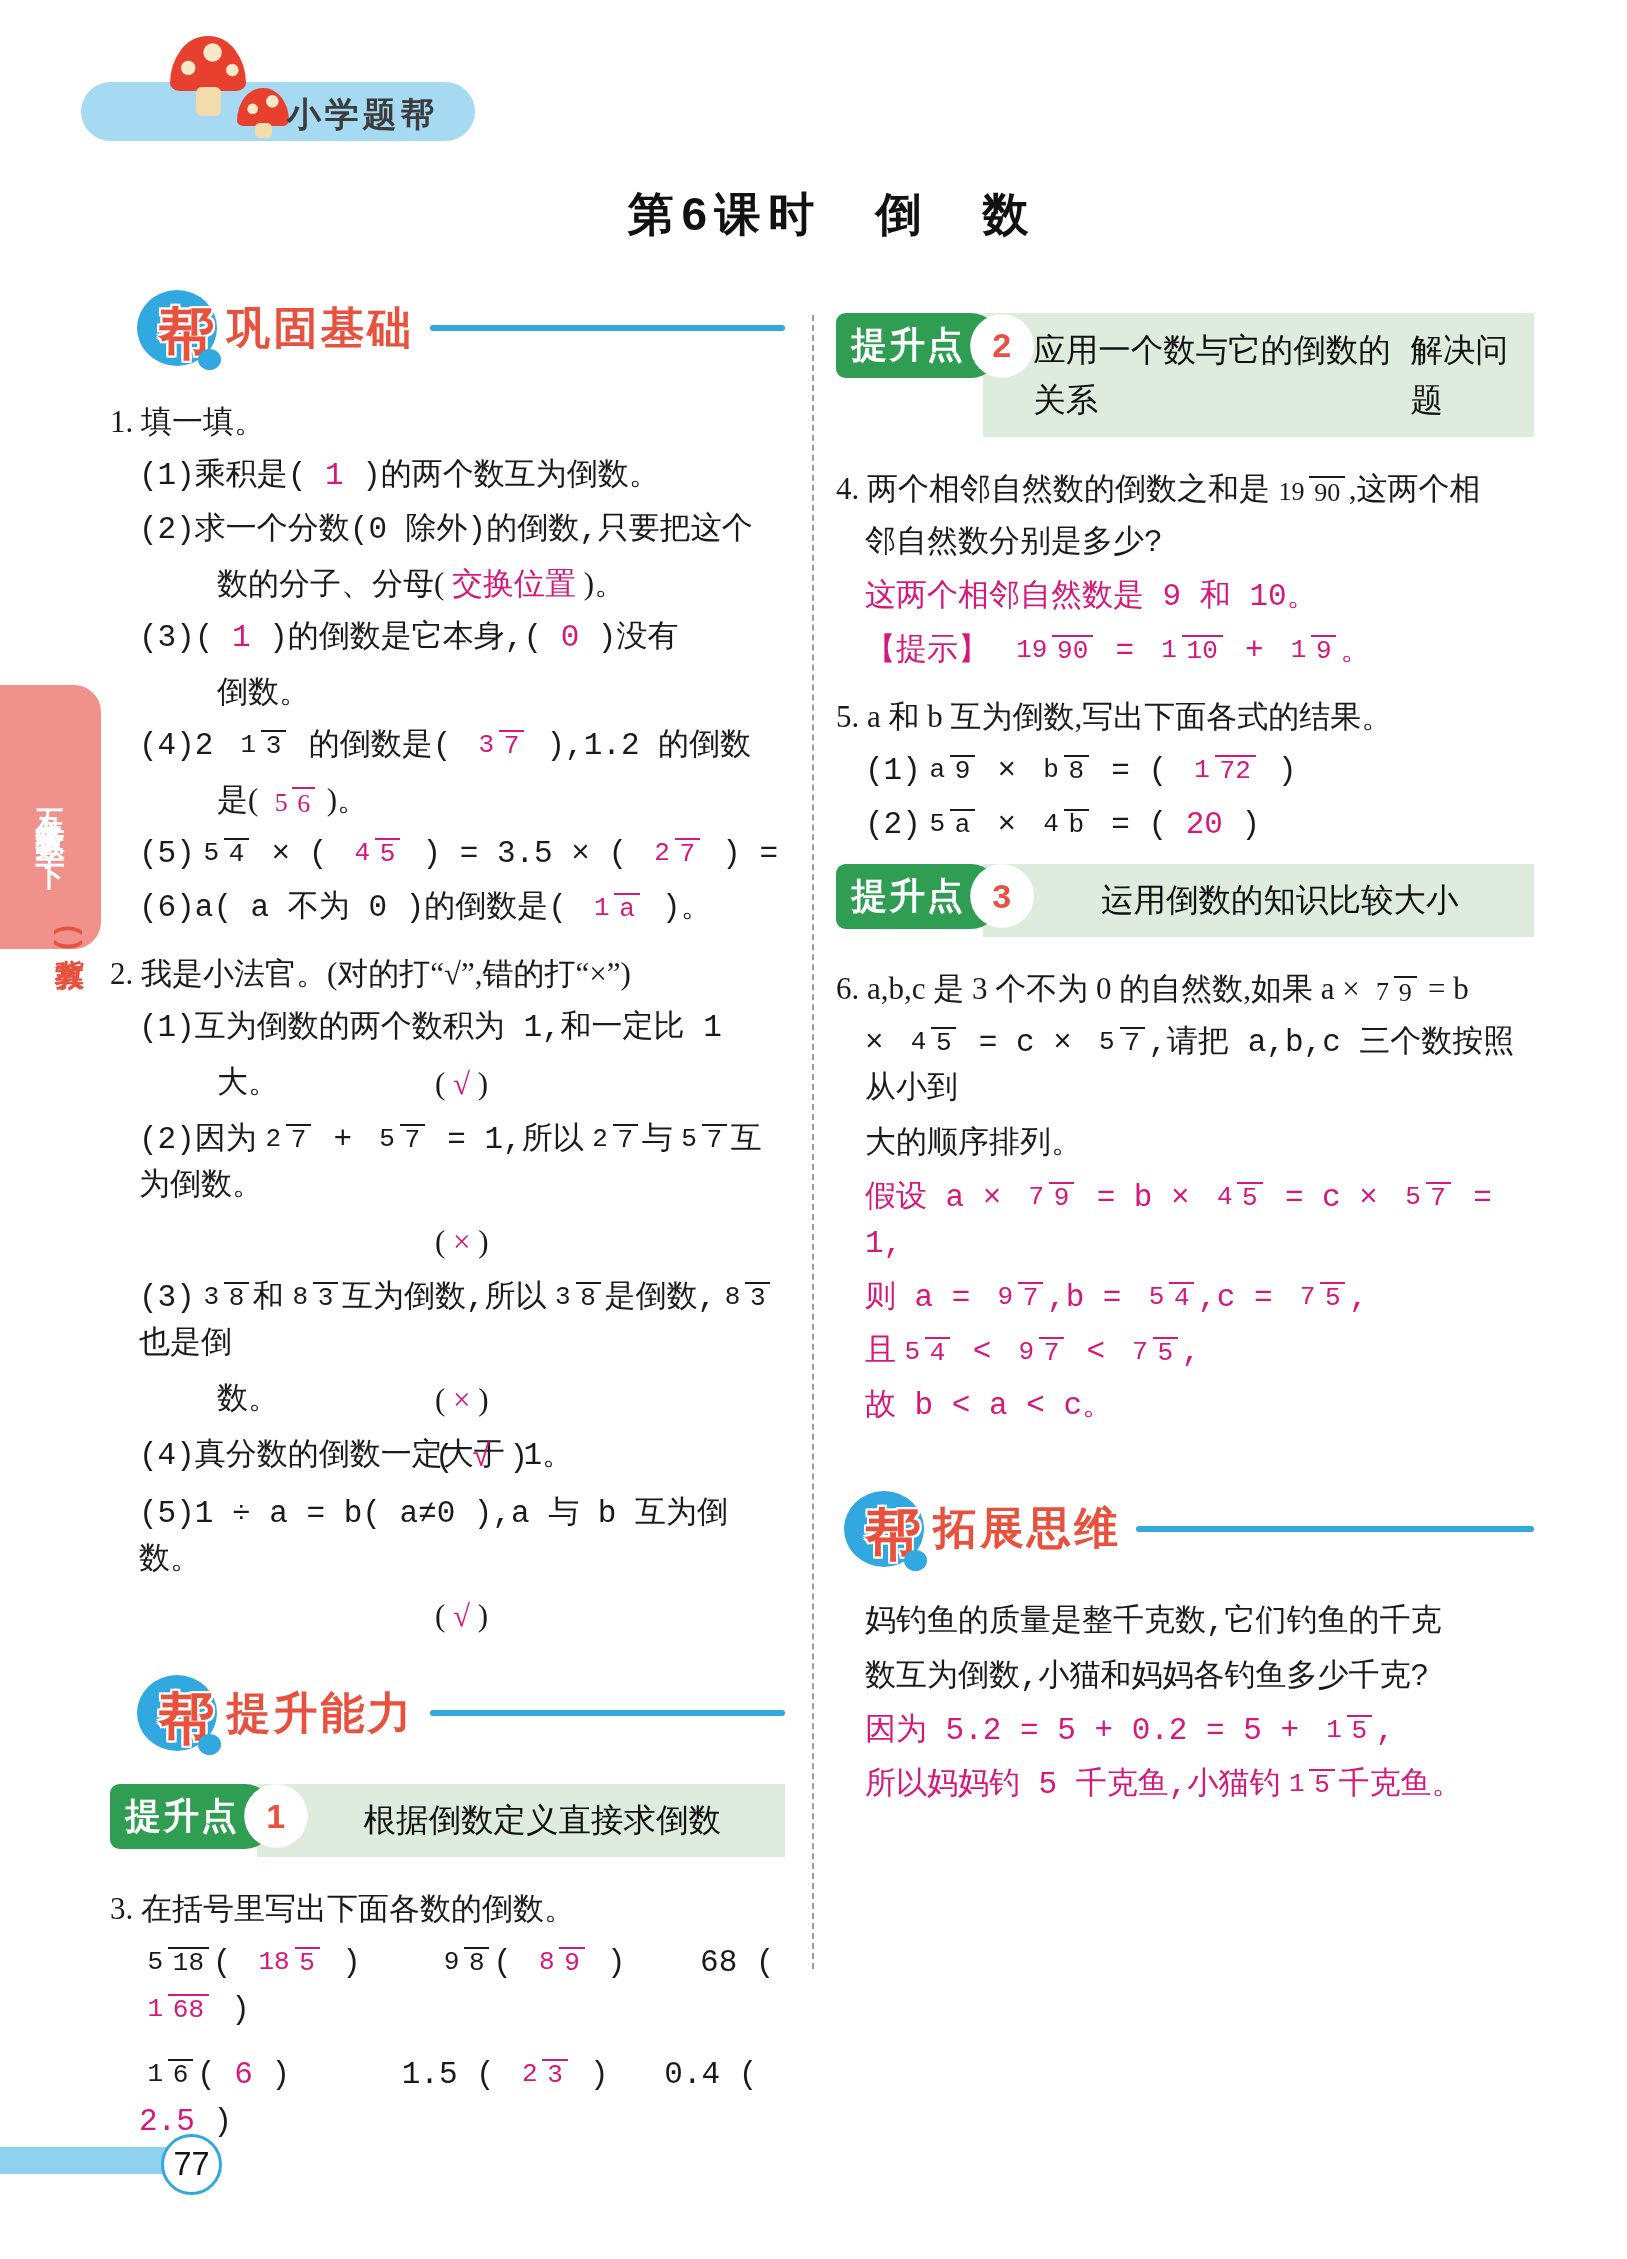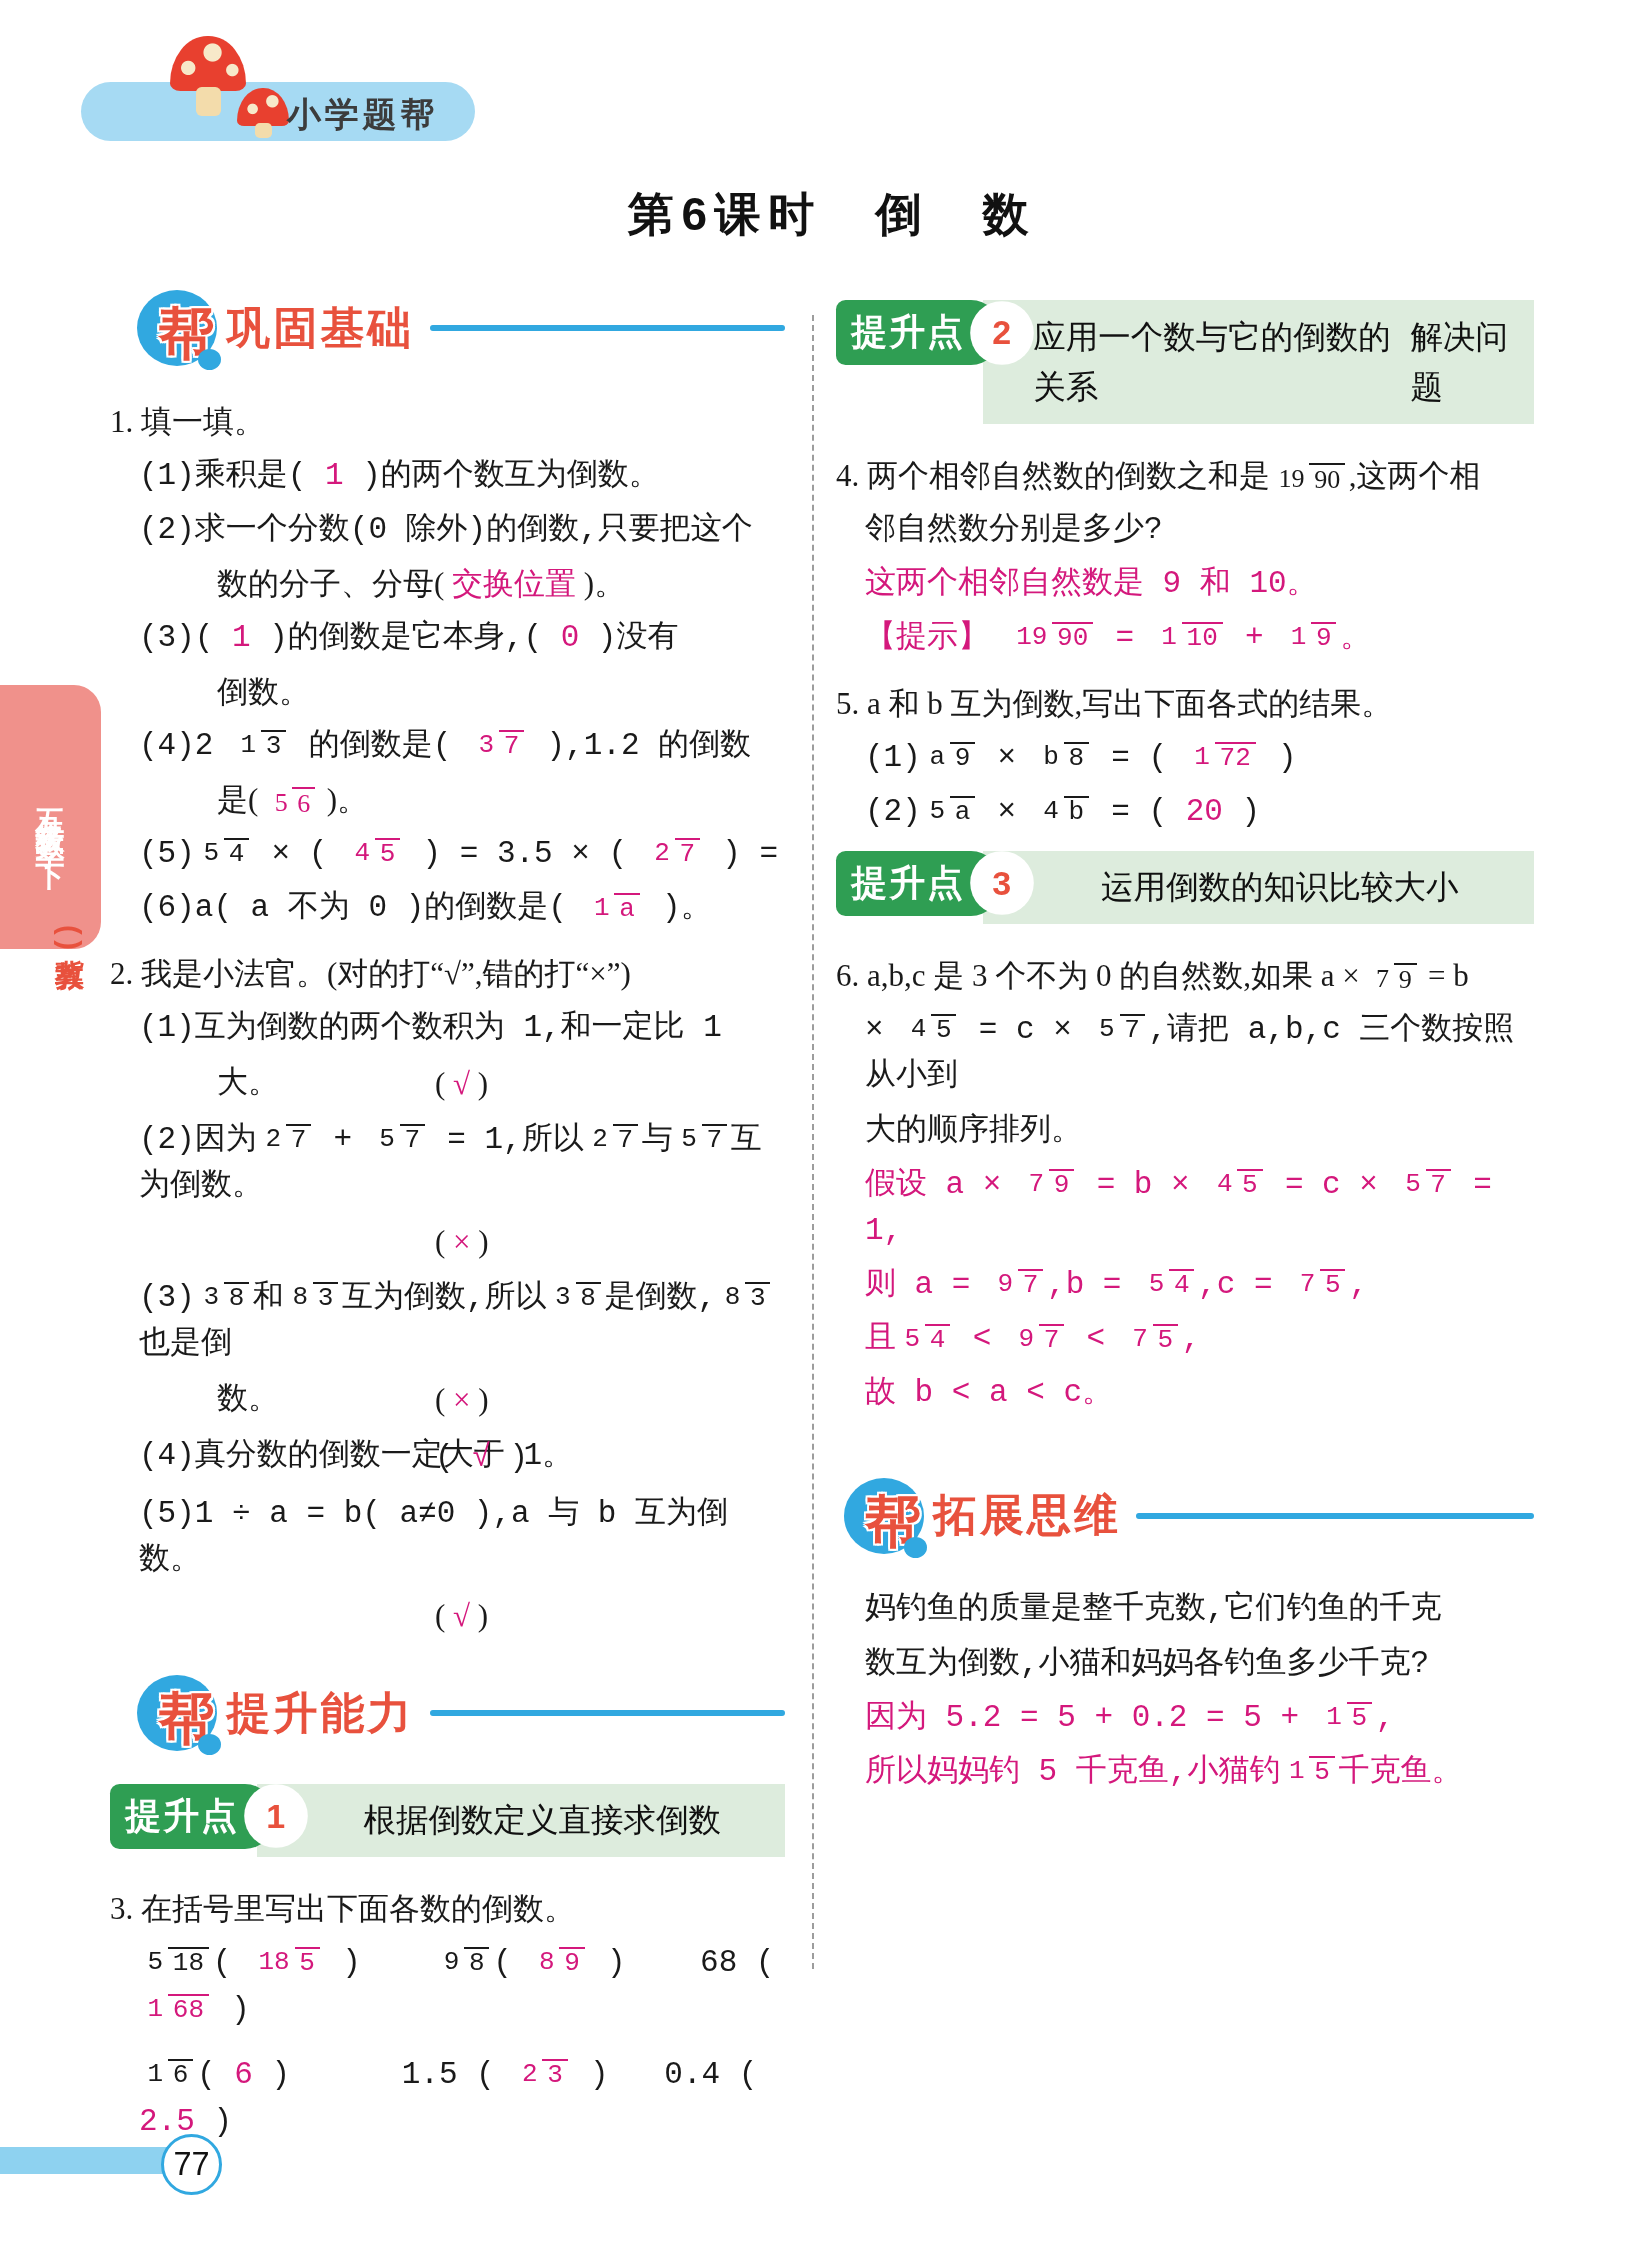--- a/index.html
+++ b/index.html
@@ -44,21 +44,21 @@
   .sec-icon::after{content:"";position:absolute;right:-3.8px;bottom:-3.8px;width:23px;height:21px;
     background:#31a8e0;border-radius:50%;}
   .sec-icon .badge-char{position:absolute;left:21px;top:5.7px;
     font-family:"Liberation Sans",sans-serif;font-size:57px;font-weight:bold;color:#e8513d;
     text-shadow:-1.9px 0 #fff,1.9px 0 #fff,0 -1.9px #fff,0 1.9px #fff,-1.9px -1.9px #fff,1.9px 1.9px #fff,-1.9px 1.9px #fff,1.9px -1.9px #fff;}
   .sec-title{font-family:"Liberation Sans",sans-serif;font-size:44px;font-weight:bold;
     color:#e8513d;margin-left:9.6px;letter-spacing:2.9px;white-space:nowrap;
     text-shadow:-1.9px 0 #fff,1.9px 0 #fff,0 -1.9px #fff,0 1.9px #fff;}
   .sec-rule{flex:1;height:5.7px;background:#31a8e0;border-radius:2.9px;margin-left:15.3px;}
   
-  .bp{display:flex;align-items:flex-start;margin:10px 0 29px 0;}
+  .bp{display:flex;align-items:flex-start;margin:23px 0 29px 0;}
   .bp-left{display:flex;align-items:center;background:#2f9e53;border-radius:9.6px 29px 29px 9.6px;
     padding:5.7px 5.7px 5.7px 15.3px;z-index:2;flex:0 0 auto;}
   .bp-label{color:#fff;font-family:"Liberation Sans",sans-serif;font-size:36px;font-weight:bold;
     letter-spacing:1.9px;}
   .bp-circ{width:54px;height:54px;background:#fff;border-radius:50%;display:flex;align-items:center;
     justify-content:center;font-family:"Liberation Sans",sans-serif;font-size:34px;font-weight:bold;
     color:#e8513d;margin-left:9.6px;margin-right:-34px;position:relative;z-index:3;
     box-shadow:0 0 0 4.8px #fff;}
   .bp-desc{background:#ddecdd;flex:1;font-family:"Liberation Sans",sans-serif;font-size:32.5px;
     color:#111;padding:11.5px 7.6px 11.5px 50px;margin-left:-17px;min-height:44px;

